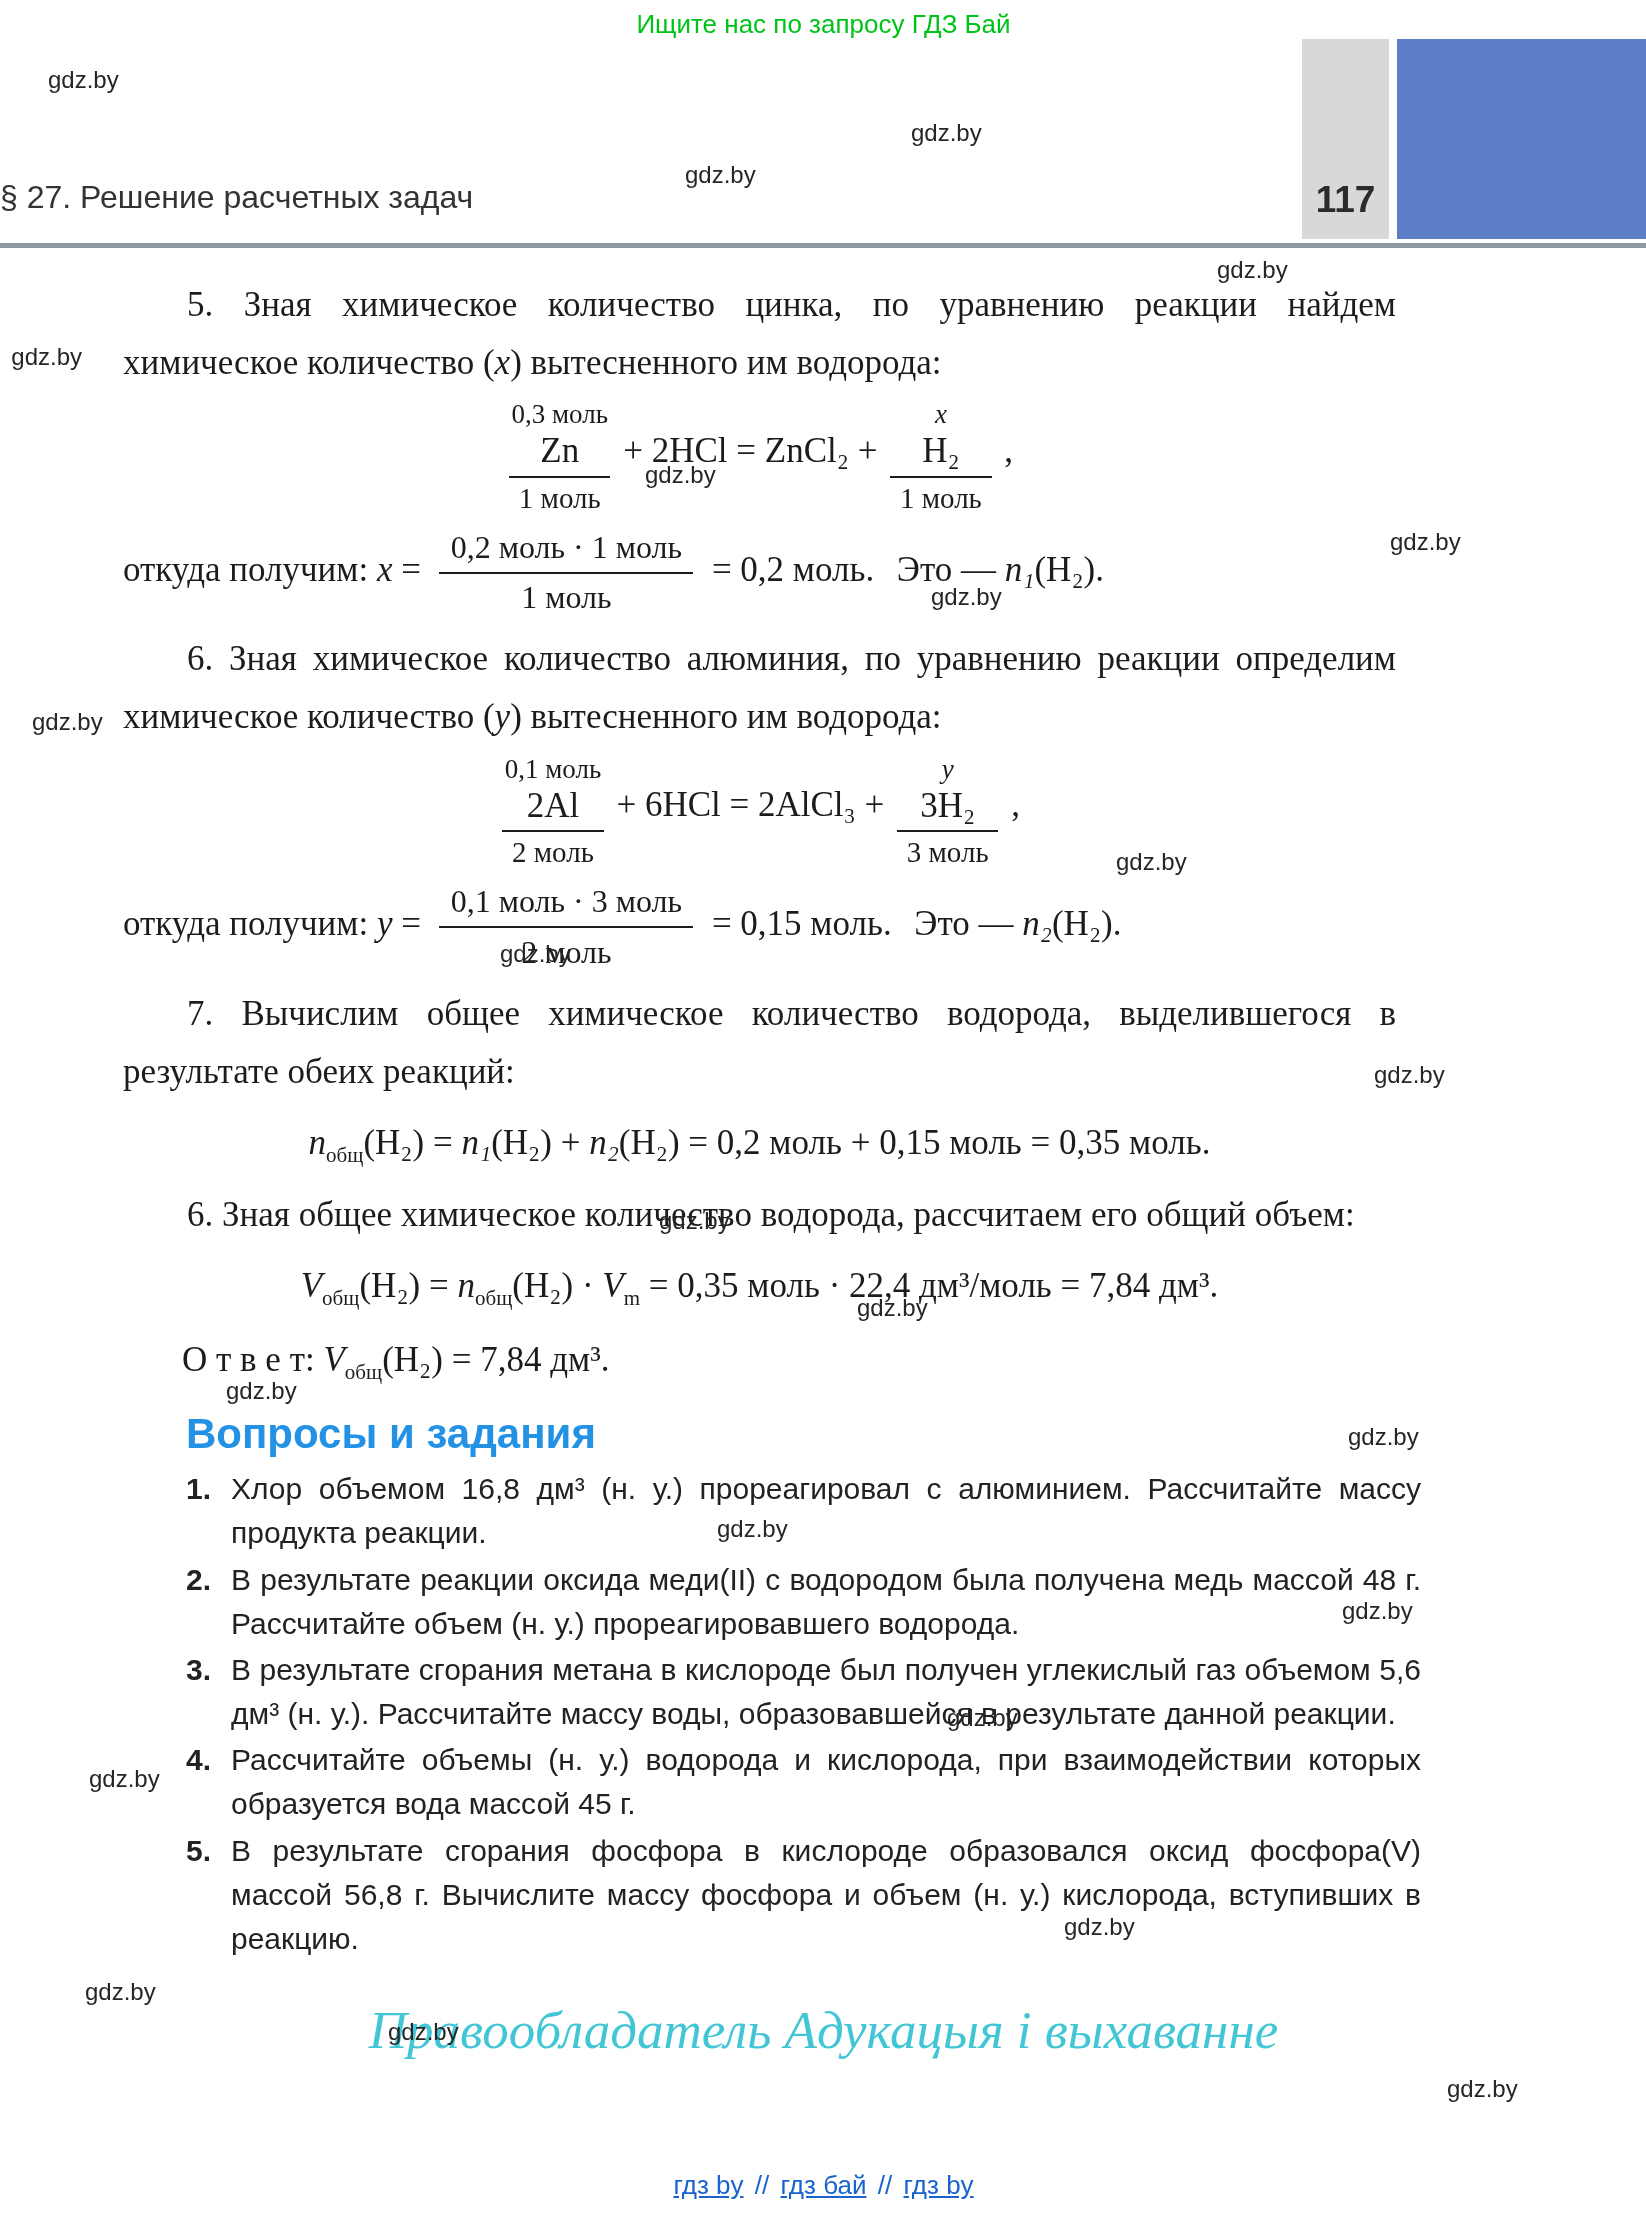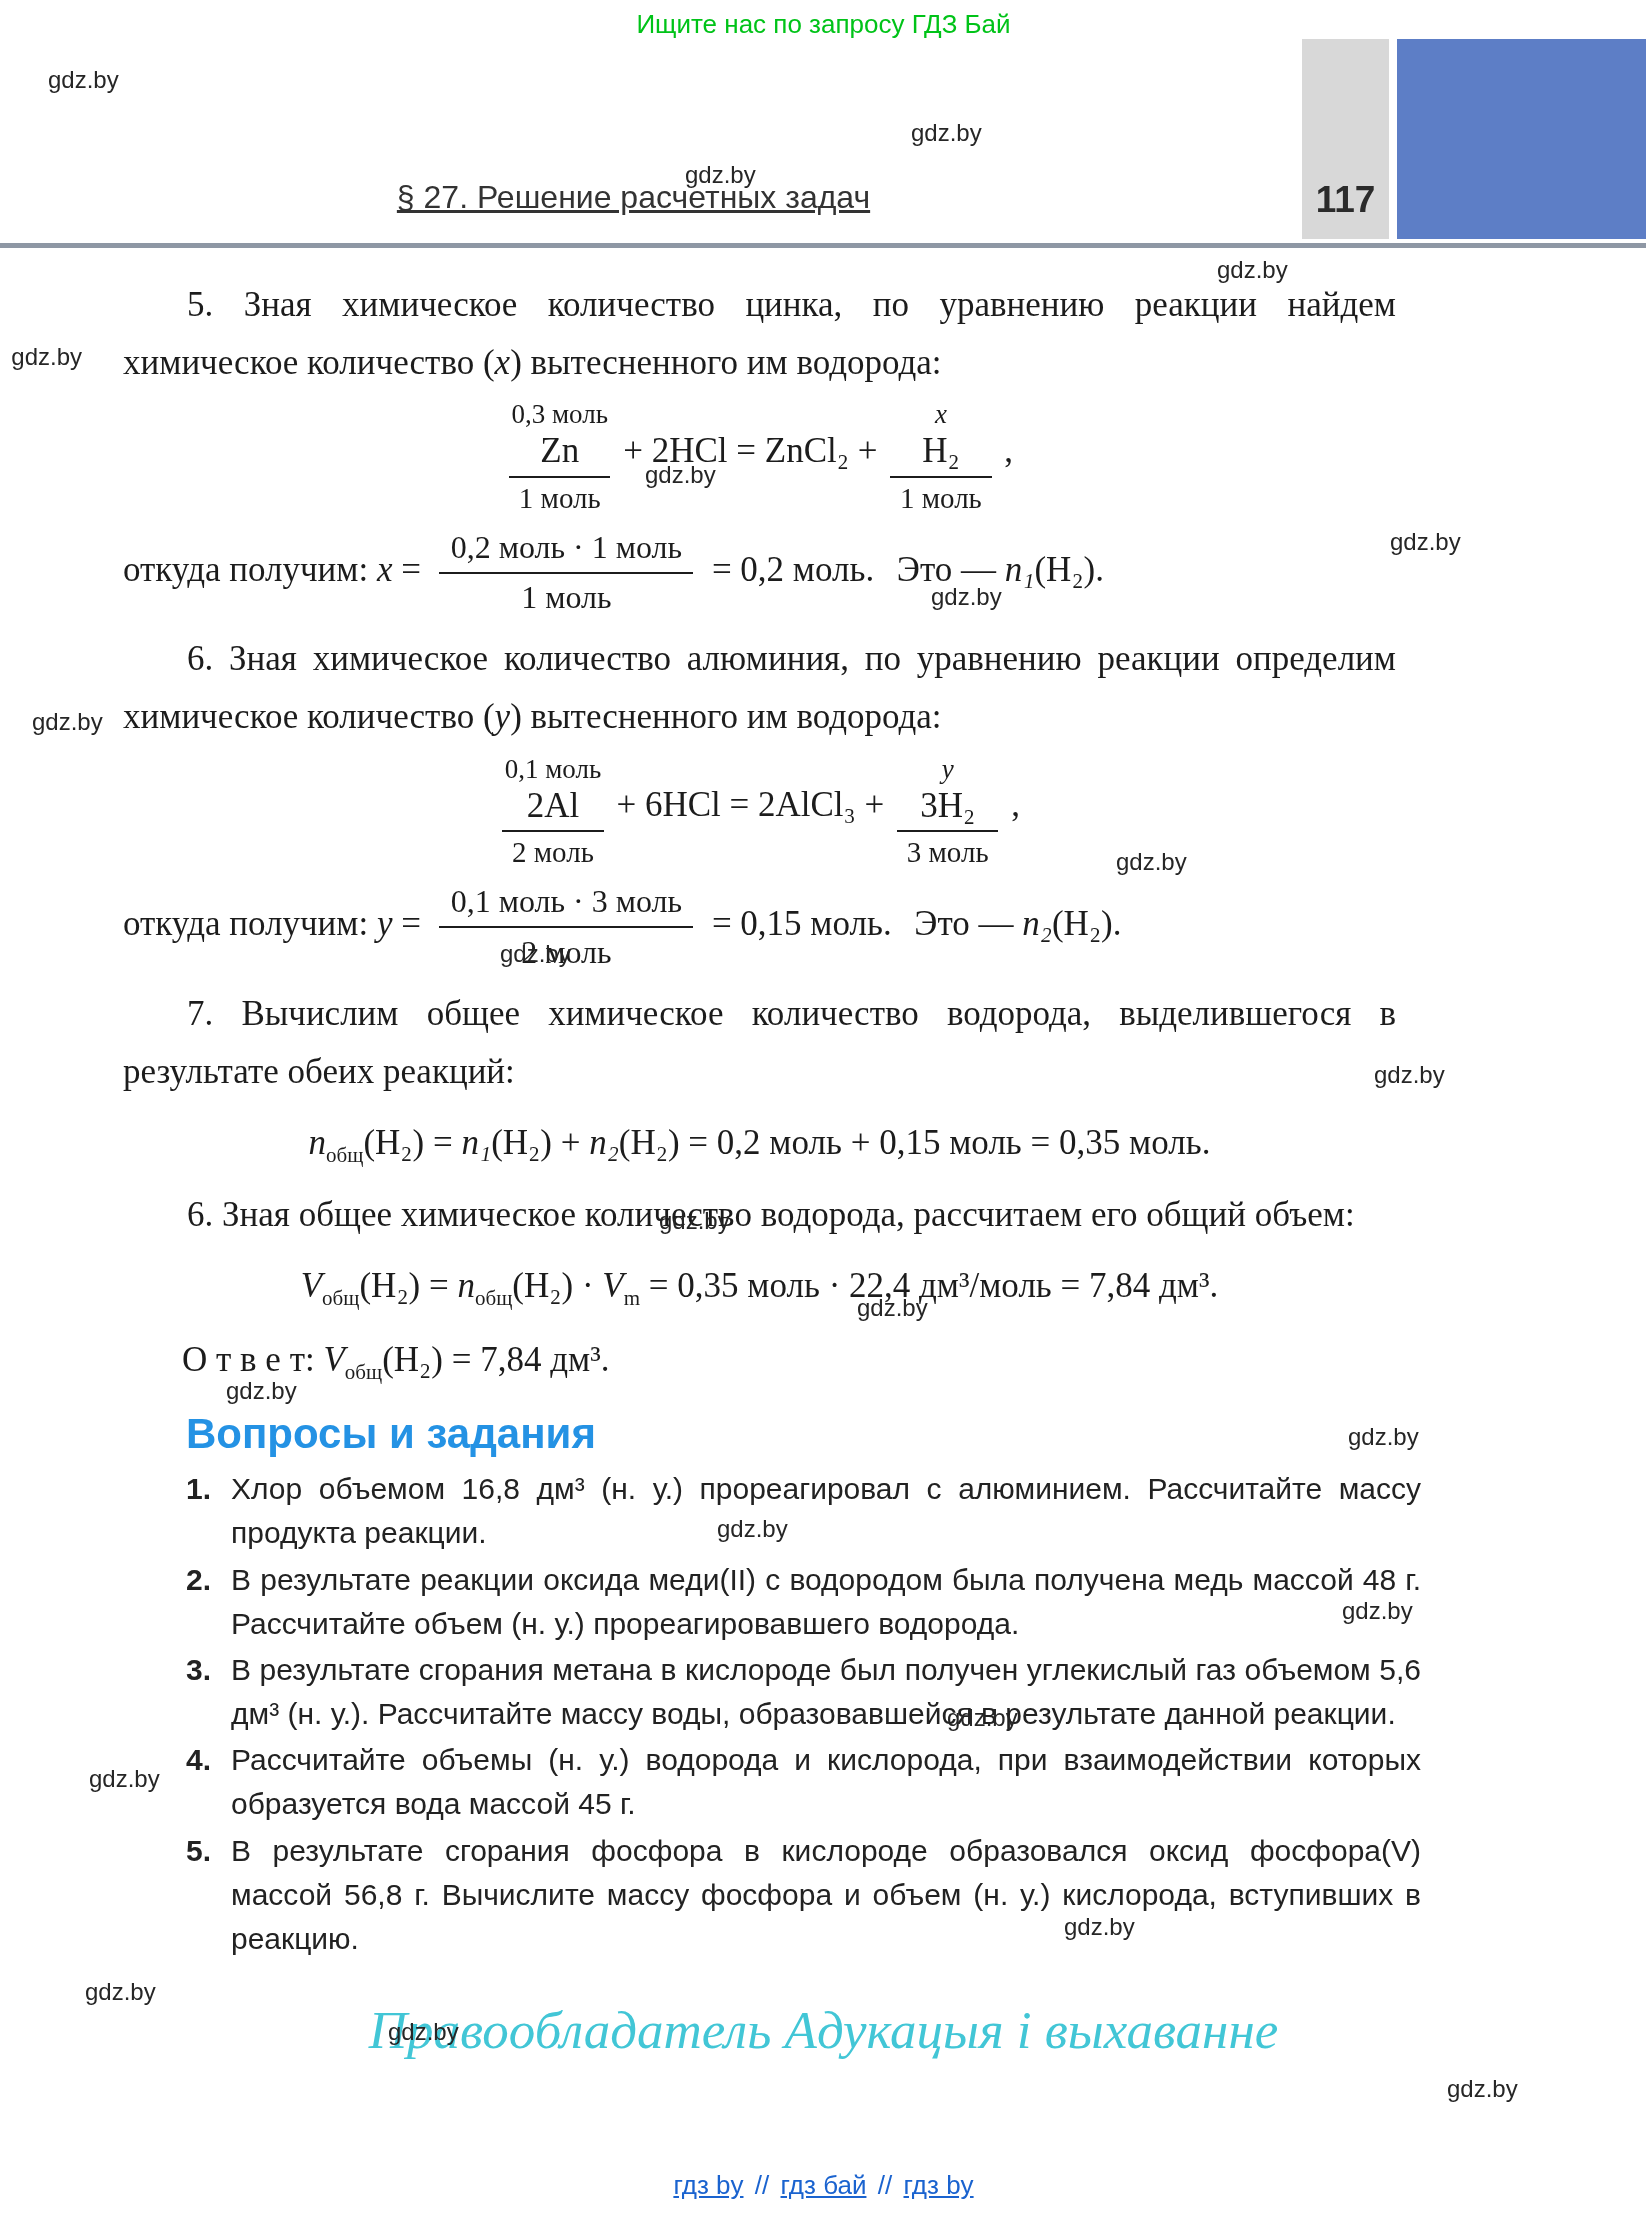--- a/index.html
+++ b/index.html
@@ -11,24 +11,24 @@
   }
 
   .top-banner {
     position:absolute; top:9px; left:0; width:100%; text-align:center;
     font-family:"Liberation Sans","DejaVu Sans",sans-serif;
     font-size:26px; color:#00c318;
   }
 
   .page-header { position:absolute; top:39px; left:0; right:0; height:200px; display:flex; align-items:stretch; }
   .header-title {
-    flex:1; align-self:flex-end; text-align:center;
+    flex:1; align-self:flex-end; text-align:left;
     padding-right:35px; padding-bottom:22.6px;
     font-family:"Liberation Sans","DejaVu Sans",sans-serif;
-    font-size:32px; color:#333333;text-decoration:underline;
+    font-size:32px; color:#333333;
   }
   .page-number-box {
     width:87px; background:#d8d8d8;
     display:flex; align-items:flex-end; justify-content:center; padding-bottom:17.7px;
     font-family:"Liberation Sans","DejaVu Sans",sans-serif;
     font-size:37px; font-weight:700; color:#2b2b2b;
   }
   .header-blue-box { width:250px; margin-left:8px; background:#5d7ec6; }
   .header-rule { position:absolute; top:243px; left:0; width:100%; height:4.8px; background:#8e97a4; }
 

